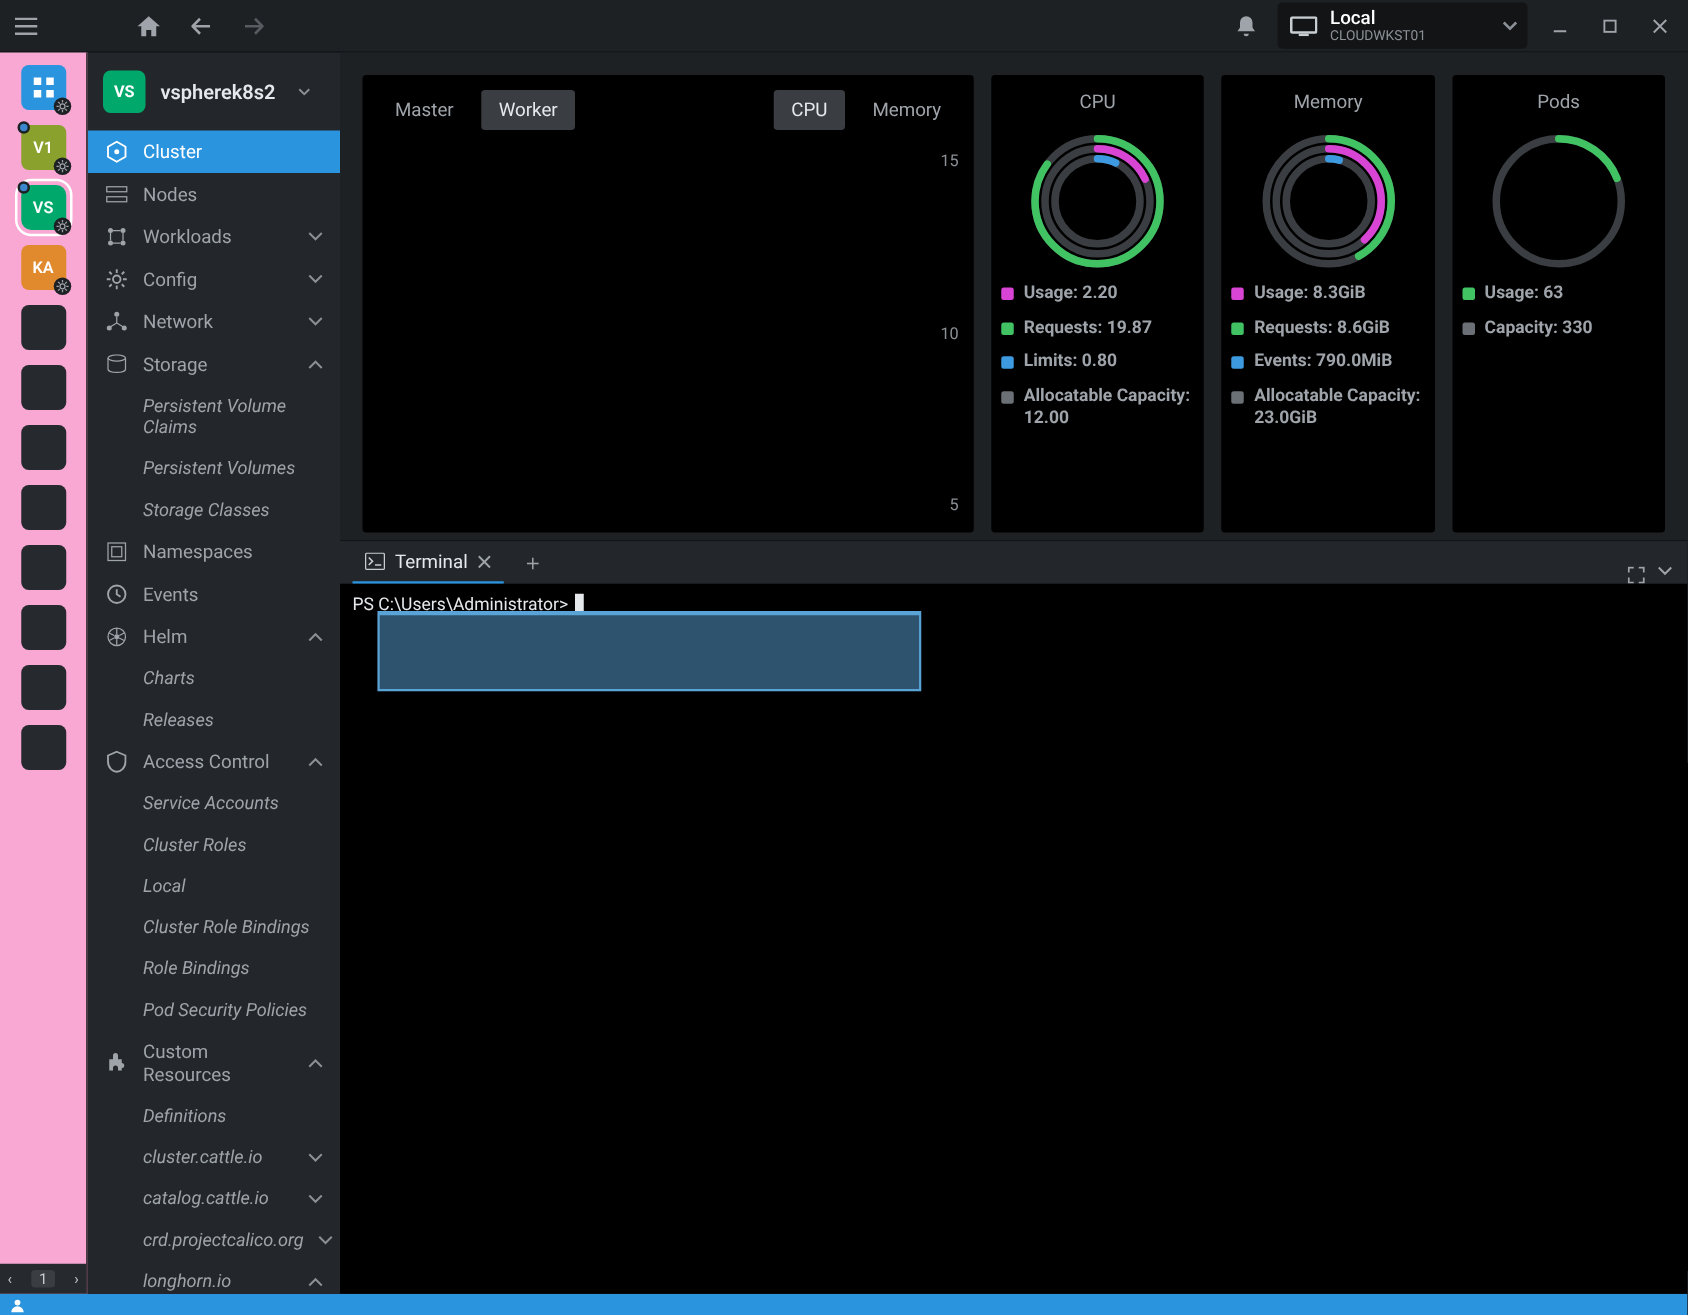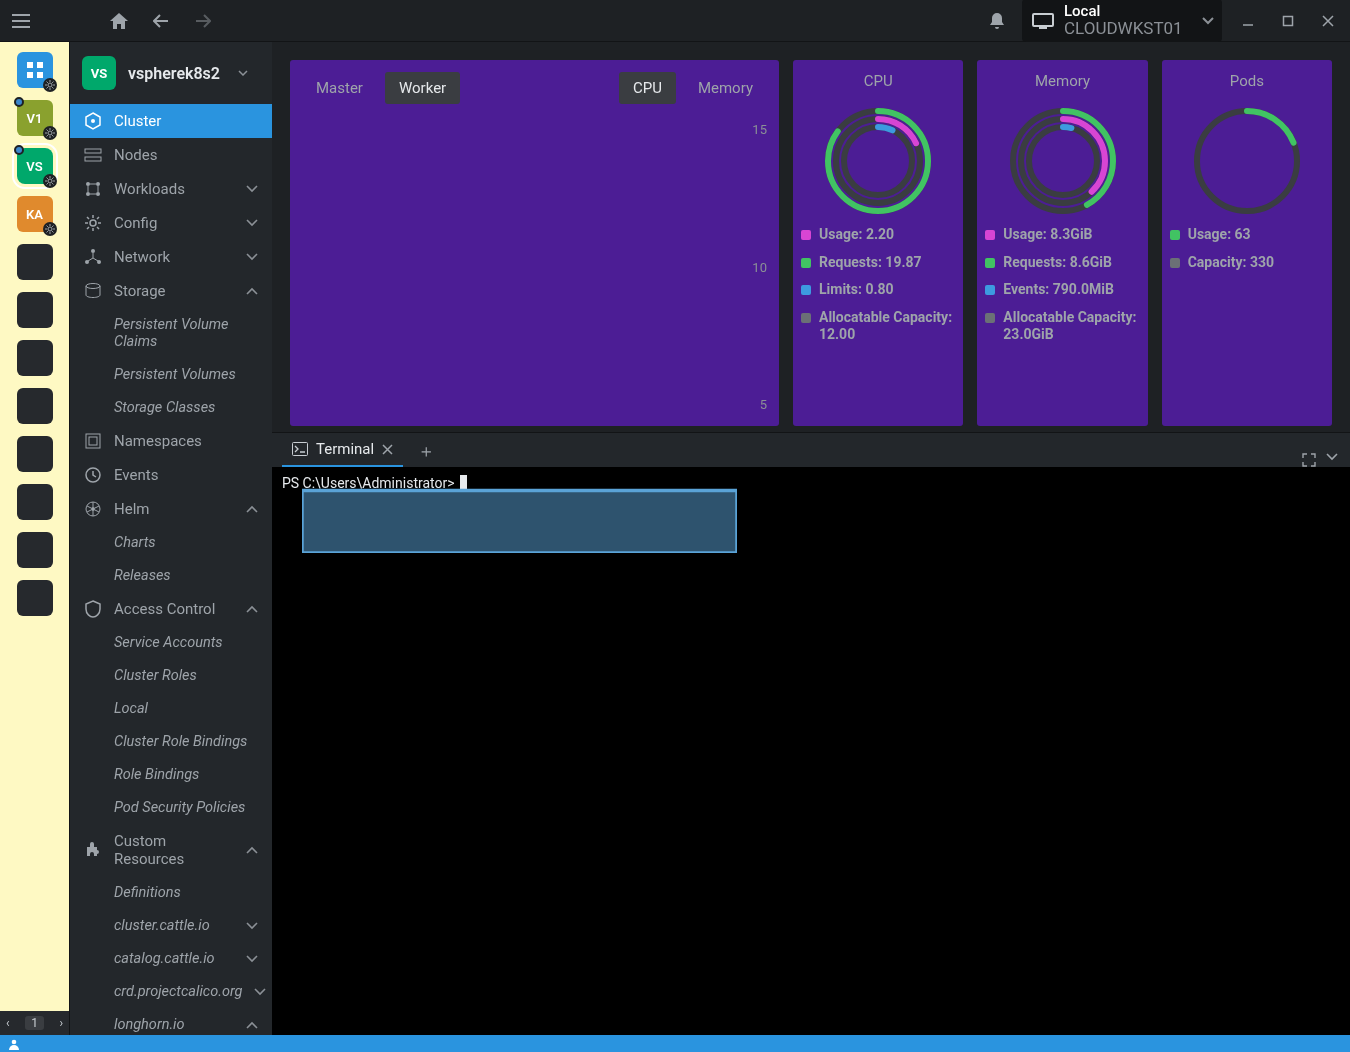--- a/index.html
+++ b/index.html
@@ -7,27 +7,27 @@
   svg { display:block; }
 
   
   .titlebar { height:42px; background:#1e2124; display:flex; align-items:center; padding:0 8px; border-bottom:1px solid #121416; }
   .titlebar .left { display:flex; align-items:center; gap:16px; }
   .tb-btn { width:26px; height:26px; display:flex; align-items:center; justify-content:center; color:#9ea4aa; border-radius:4px; }
   .titlebar .spacer { flex:1; }
   .topright { display:flex; align-items:center; gap:12px; }
   .cluster-select { background:#121416; border-radius:4px; padding:4px 30px 4px 10px; display:flex; align-items:center; gap:10px; min-width:200px; position:relative; }
   .cluster-select .txt .l1 { color:#fff; font-size:15px; font-weight:500; line-height:1.1; }
-  .cluster-select .txt .l2 { color:#8b9096; font-size:17px; line-height:1.1; }
+  .cluster-select .txt .l2 { color:#8b9096; font-size:11px; line-height:1.1; }
   .cluster-select .caret { position:absolute; right:8px; top:50%; transform:translateY(-50%); }
   .win-btn { width:28px; height:28px; display:flex; align-items:center; justify-content:center; color:#9ea4aa; }
 
   
   .body { display:flex; height:calc(100% - 42px - 17px); }
-  .rail { width:70px; background:#fef9c3; border-right:1px solid #121416; padding-top:10px; display:flex; flex-direction:column; align-items:center; gap:12px; position:relative;}
+  .rail { width:70px; background:#f9a8d4; border-right:1px solid #121416; padding-top:10px; display:flex; flex-direction:column; align-items:center; gap:12px; position:relative;}
   .rail-item { width:36px; height:36px; border-radius:6px; display:flex; align-items:center; justify-content:center; font-size:13px; font-weight:600; color:#fff; position:relative; }
   .rail-active { outline:2px solid #fff; outline-offset:3px; border-radius:8px; }
   .rail-gear { position:absolute; right:-4px; bottom:-4px; width:14px; height:14px; background:#1e2124; border-radius:50%; display:flex; align-items:center; justify-content:center; color:#9ea4aa; }
   .rail-item .badge { position:absolute; top:-3px; left:-3px; width:10px; height:10px; border-radius:50%; background:#3b86cc; border:2px solid #1e2124; }
   .rail-empty { width:36px; height:36px; border-radius:6px; background:#26292d; }
   .rail-tabs { margin-top:auto; width:100%; height:24px; background:#26292d; display:flex; align-items:center; justify-content:space-between; padding:0 6px; font-size:12px; color:#c8cdd2; }
   .rail-tabs .n { background:#3a3d41; border-radius:3px; padding:0 6px; }
 
   
   .sidebar { width:202px; background:#23272b; overflow-y:auto; position:relative; }
@@ -39,21 +39,21 @@
   .nav-item.active { background:#2a94df; color:#fff; }
   .nav-item .ico { width:18px; height:18px; display:flex; align-items:center; justify-content:center; flex-shrink:0; }
   .nav-sub { padding-left:44px; font-size:14.5px; color:#9ea4aa;font-style:italic; }
   .sidebar::-webkit-scrollbar { width:10px; }
   .sidebar::-webkit-scrollbar-thumb { background:#3a3d41; border-radius:5px; }
   .sidebar::-webkit-scrollbar-track { background:#23272b; }
 
   
   .main { flex:1; display:flex; flex-direction:column; background:#1e2124; min-width:0; }
   .top-pane { padding:18px 18px 6px 18px; display:flex; gap:14px; height:390px; }
-  .panel { background:#4c1d95; border-radius:3px; }
+  .panel { background:#000000; border-radius:3px; }
   .chart-panel { width:500px; padding:12px; display:flex; flex-direction:column; }
   .chart-tabs { display:flex; gap:8px; }
   .chart-tabs .grp { display:flex; gap:8px; }
   .chart-tabs .right { margin-left:auto; }
   .tab-btn { padding:7px 14px; font-size:15px; color:#9ea4aa; border-radius:3px; }
   .tab-btn.active { background:#3a3d41; color:#e6e9ec; }
   .mini-chart { flex:1; margin-top:14px; position:relative; }
   .mini-chart .yaxis { position:absolute; right:0; top:0; bottom:0; width:28px; display:flex; flex-direction:column; justify-content:space-between; align-items:flex-end; font-size:13px; color:#8b9096; padding:4px 0 2px 0;}
 
   .metric-panel { width:174px; padding:12px 8px; display:flex; flex-direction:column; align-items:center; }

